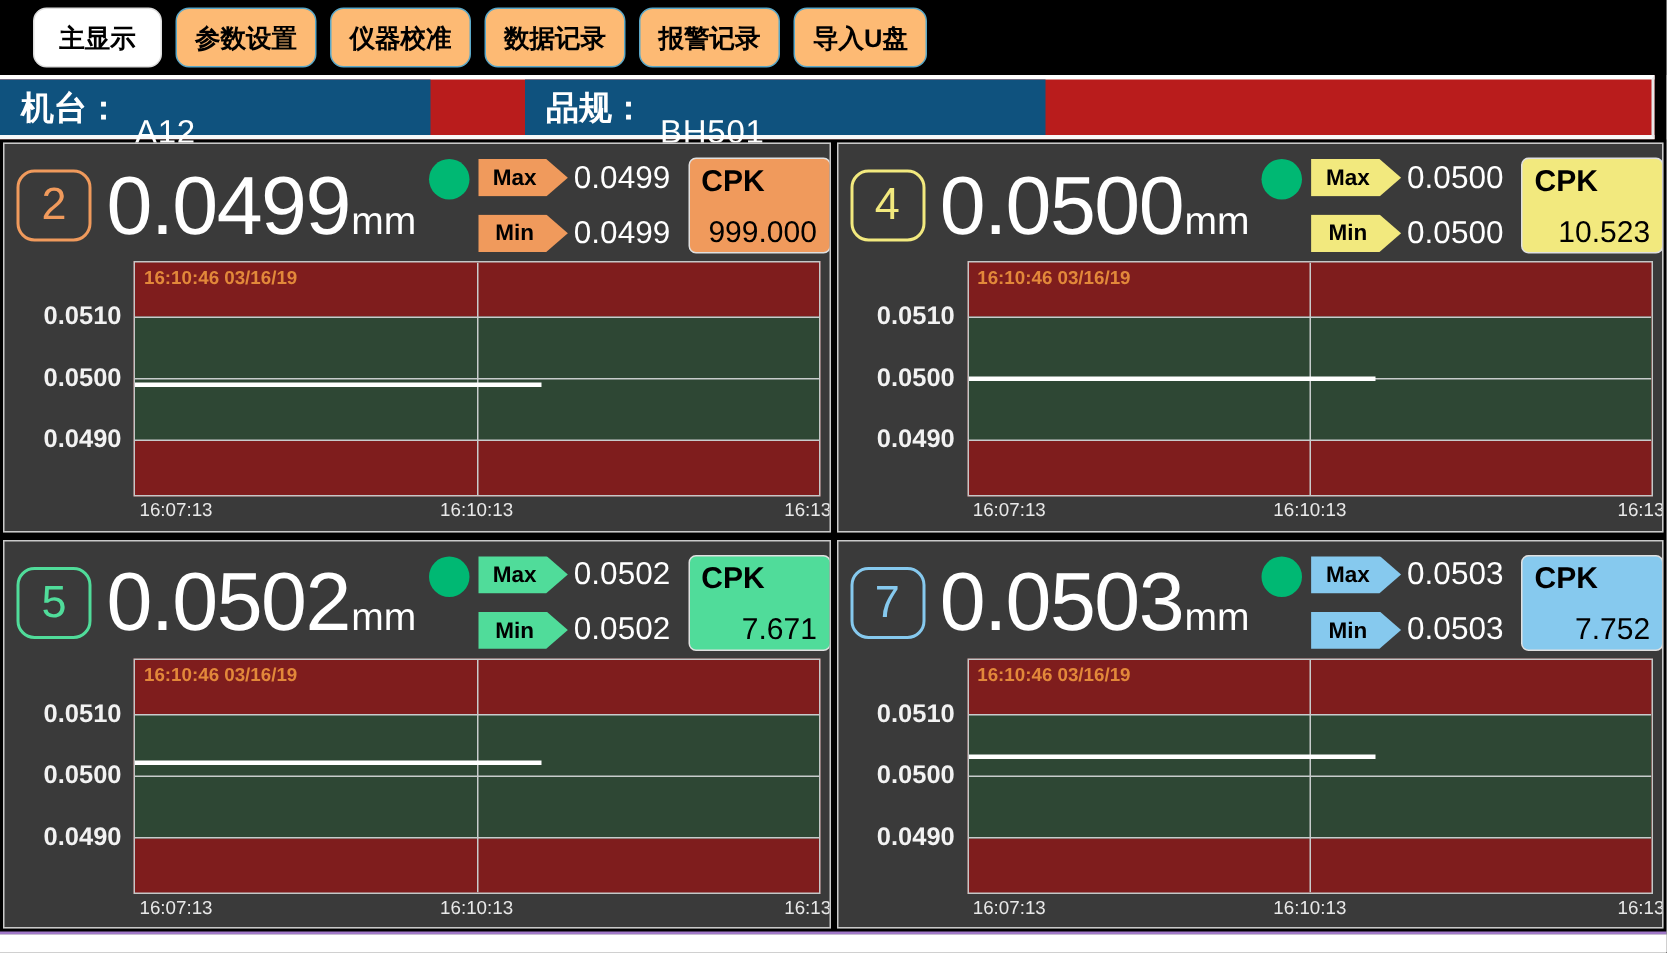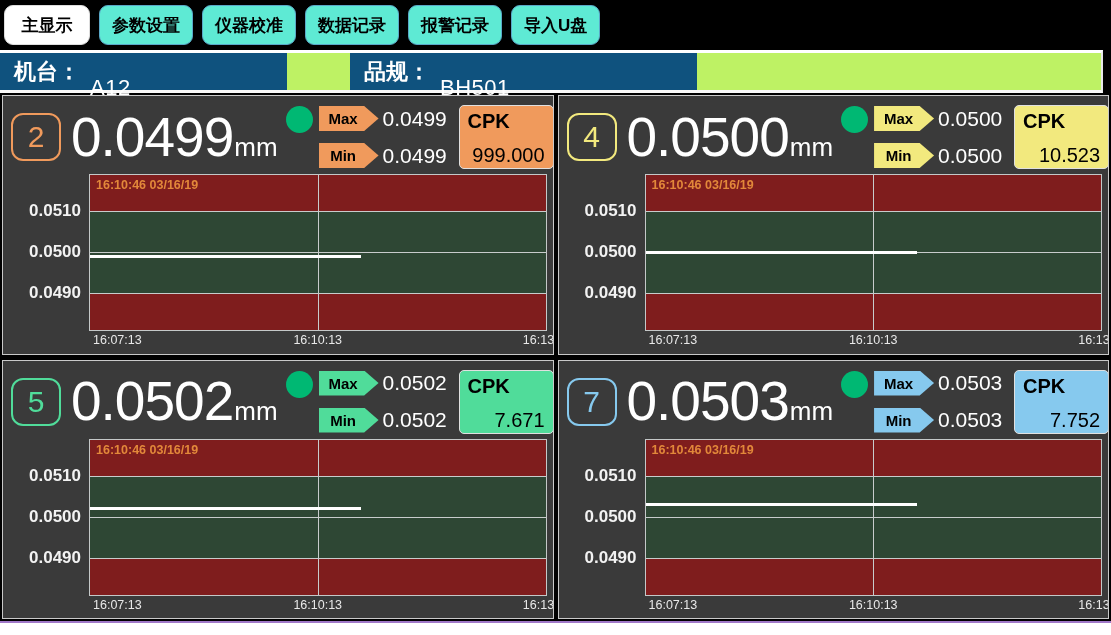--- a/index.html
+++ b/index.html
@@ -2,29 +2,29 @@
 <html><head>
 <meta charset="utf-8">
 <style>
   * { margin:0; padding:0; box-sizing:border-box; }
   html,body { width:1111px; height:635px; background:#ffffff; overflow:hidden;
               font-family:"Liberation Sans", sans-serif; }
   .app { width:1111px; background:#000; }
 
   
   .tabbar { height:50px; background:#000; display:flex; align-items:flex-start;
-            gap:9px; padding:5px 0 0 4px; }
+            gap:9px; padding:5px 0 0 4px;margin-left:18px; }
   .tab { height:40px; min-width:86px; padding:0 12px; border-radius:9px;
-         background:#5eead4; color:#000; font-size:17px; font-weight:bold;
+         background:#fdba74; color:#000; font-size:17px; font-weight:bold;
          display:flex; align-items:center; justify-content:center; cursor:pointer;
          border:1px solid #5aa8c8; }
   .tab.active { background:#ffffff; border-color:#dddddd; }
 
   
-  .infobar { height:43px; background:#bef264; border-top:3px solid #ffffff;
+  .infobar { height:43px; background:#b91c1c; border-top:3px solid #ffffff;
              border-bottom:3px solid #f8f8f8; display:flex; align-items:stretch;
              border-right:2px solid #e8e8e8; margin-right:8px; }
   .infobox { background:#0f527e; color:#fff; font-size:22px; display:flex;
              align-items:center; padding-left:14px; gap:10px; }
   .infobox.machine { width:287px; }
   .infobox.product { width:347px; margin-left:63px; }
   .info-label { font-weight:bold; }
   .info-value { letter-spacing:0.5px;margin-top:33px; }
 
   

